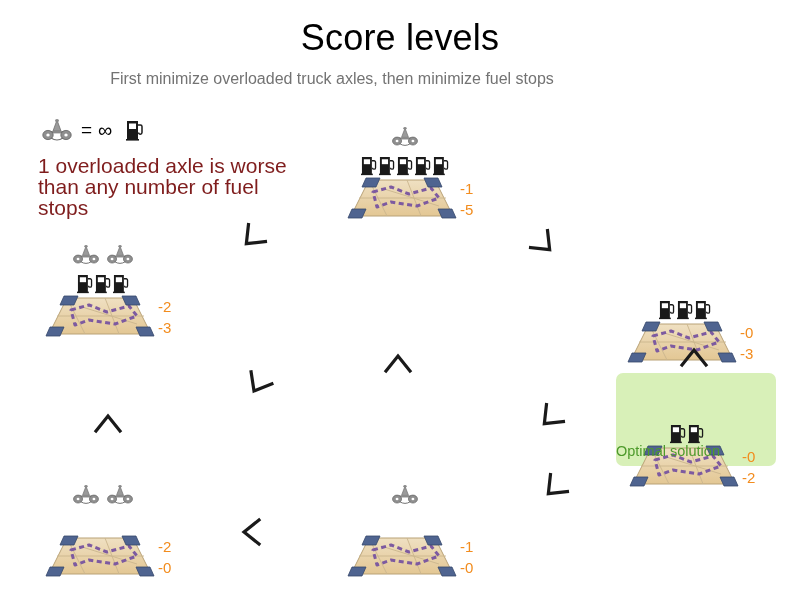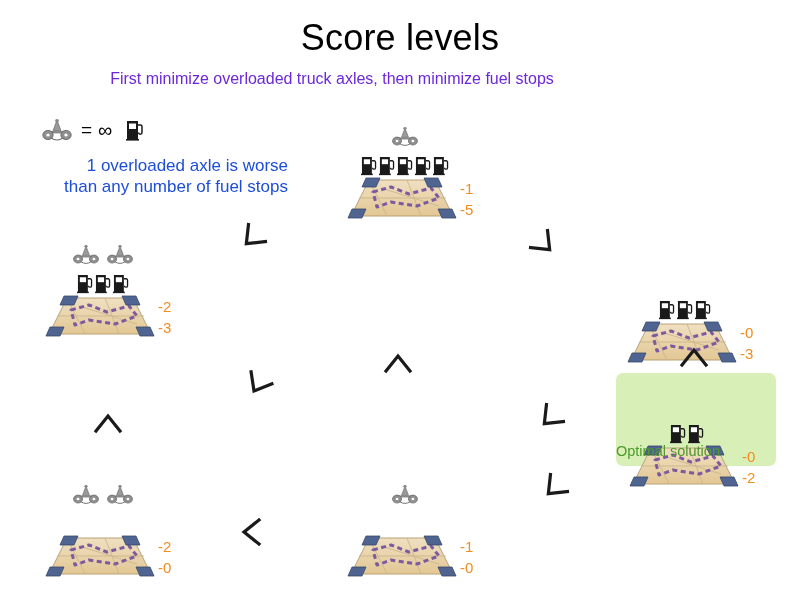--- a/index.html
+++ b/index.html
@@ -32,21 +32,21 @@
     color: #000;
     letter-spacing: 0.2px;
   }
   .subtitle {
     position: absolute;
     left: 0; top: 68px;
     width: 664px;
     text-align: center;
     font-size: 16px;
     line-height: 21px;
-    color: #6d28d9;
+    color: #737373;
   }
 
   
   .legend {
     position: absolute;
     left: 38px; top: 115px;
     width: 250px;
   }
   .legend-row {
     display: flex;
@@ -59,25 +59,24 @@
     margin: 0 6px 0 7px;
     color: #000;
   }
   .legend-inf {
     font-size: 20px;
     margin-right: 14px;
     color: #000;
   }
   .legend-note {
     margin-top: 10px;
-    font-size: 17px;
+    font-size: 21px;
     line-height: 21px;
-    color: #1d4ed8;
+    color: #7f1d1d;
     white-space: pre-line;
-    text-align: right;
   }
 
   
   .node {
     position: absolute;
     width: 170px;
   }
   .node .icon-row {
     display: flex;
     justify-content: center;

